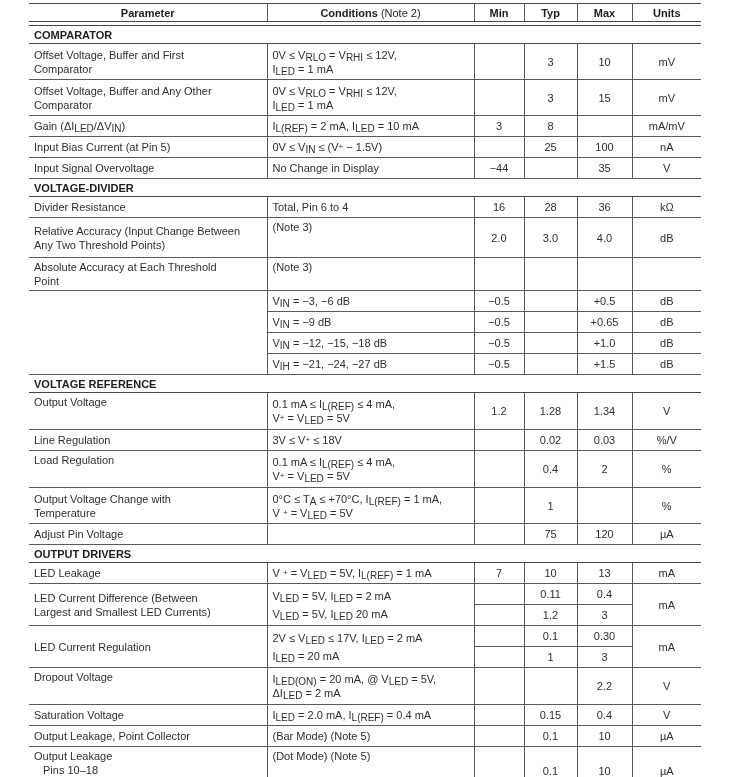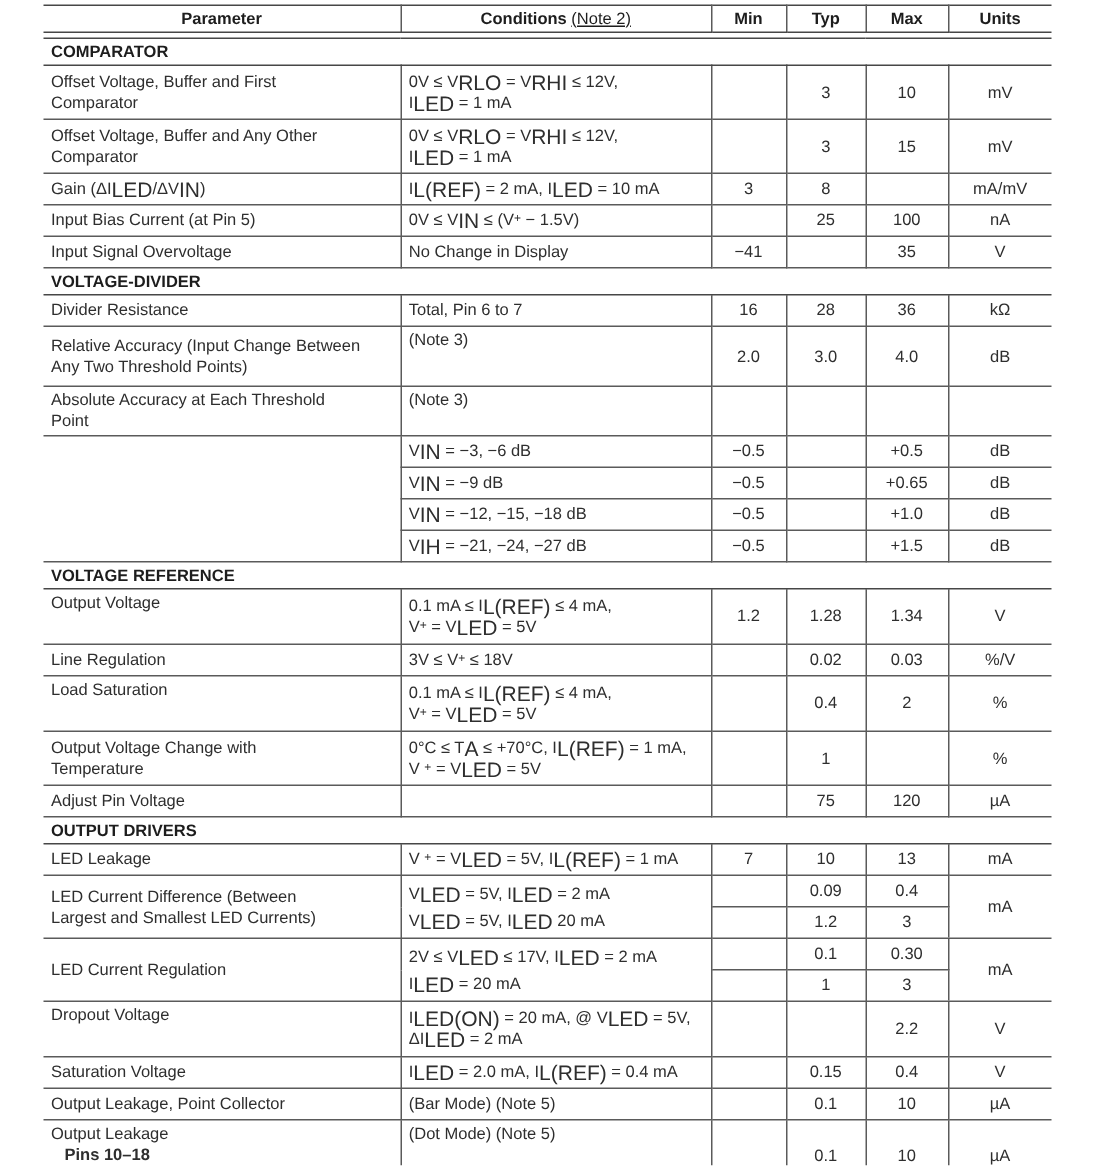--- a/index.html
+++ b/index.html
@@ -26,21 +26,21 @@
   }
   
   tr.hdr td{
     border-top:1px solid #474747;
     border-bottom:1px solid #474747;
     font-weight:bold;
     text-align:center;
     height:15px;
     color:#1d1d1d;
   }
-  tr.hdr td .note{font-weight:normal;text-decoration:underline;}
+  tr.hdr td .note{font-weight:normal;}
   
   tr.gap td{height:3px;padding:0;border-bottom:1px solid #474747;}
   
   tr.sect td{
     border-bottom:1px solid #474747;
     font-weight:bold;
     height:15px;
     color:#1d1d1d;
     padding-left:5px;
   }
@@ -50,22 +50,22 @@
   td.val{text-align:center;}
   .h1 td{height:18px;}
   .h2 td{height:33px;}
   .h2b td{height:36px;}
   .hs td{height:18px;}
   .hap td{height:29px;vertical-align:top;padding-top:2px;}
   .hd1 td{height:30px;}
   td.vb{vertical-align:bottom;padding-bottom:2px;}
   td.vt{vertical-align:top;padding-top:2px;}
   .condline{height:18px;line-height:18px;}
-  .indent{padding-left:9px;font-weight:bold;}
-  sub{font-size:14px;vertical-align:-2px;line-height:0;}
+  .indent{padding-left:9px;}
+  sub{font-size:10px;vertical-align:-2px;line-height:0;}
   sup{font-size:8px;vertical-align:2px;line-height:0;}
 </style>
 </head>
 <body>
 
 <div class="page">
 <table class="spec">
   <colgroup>
     <col style="width:238px">
         <col style="width:207px">
@@ -120,33 +120,33 @@
     <td class="vr">Input Bias Current (at Pin 5)</td>
     <td class="vr">0V ≤ V<sub>IN</sub> ≤ (V<sup>+</sup> − 1.5V)</td>
     <td class="vr val"></td>
     <td class="vr val">25</td>
     <td class="vr val">100</td>
     <td class="val">nA</td>
   </tr>
   <tr class="data h1">
     <td class="vr">Input Signal Overvoltage</td>
     <td class="vr">No Change in Display</td>
-    <td class="vr val">−41</td>
+    <td class="vr val">−44</td>
     <td class="vr val"></td>
     <td class="vr val">35</td>
     <td class="val">V</td>
   </tr>
 
   <tr class="sect">
           <td colspan="6">VOLTAGE-DIVIDER</td>
         </tr>
 
   <tr class="data h1">
     <td class="vr">Divider Resistance</td>
-    <td class="vr">Total, Pin 6 to 7</td>
+    <td class="vr">Total, Pin 6 to 4</td>
     <td class="vr val">16</td>
     <td class="vr val">28</td>
     <td class="vr val">36</td>
     <td class="val">kΩ</td>
   </tr>
   <tr class="data h2b">
     <td class="vr">Relative Accuracy (Input Change Between<br>Any Two Threshold Points)</td>
     <td class="vr vt">(Note 3)</td>
     <td class="vr val">2.0</td>
     <td class="vr val">3.0</td>
@@ -205,21 +205,21 @@
   </tr>
   <tr class="data h1">
     <td class="vr">Line Regulation</td>
     <td class="vr">3V ≤ V<sup>+</sup> ≤ 18V</td>
     <td class="vr val"></td>
     <td class="vr val">0.02</td>
     <td class="vr val">0.03</td>
     <td class="val">%/V</td>
   </tr>
   <tr class="data h2">
-    <td class="vr vt">Load Saturation</td>
+    <td class="vr vt">Load Regulation</td>
     <td class="vr">0.1 mA ≤ I<sub>L(REF)</sub> ≤ 4 mA,<br>V<sup>+</sup> = V<sub>LED</sub> = 5V</td>
     <td class="vr val"></td>
     <td class="vr val">0.4</td>
     <td class="vr val">2</td>
     <td class="val">%</td>
   </tr>
   <tr class="data h2">
     <td class="vr">Output Voltage Change with<br>Temperature</td>
     <td class="vr">0°C ≤ T<sub>A</sub> ≤ +70°C, I<sub>L(REF)</sub> = 1 mA,<br>V <sup>+</sup> = V<sub>LED</sub> = 5V</td>
     <td class="vr val"></td>
@@ -248,21 +248,21 @@
     <td class="vr val">13</td>
     <td class="val">mA</td>
   </tr>
   <tr class="data hs">
     <td class="vr" rowspan="2">LED Current Difference (Between<br>Largest and Smallest LED Currents)</td>
     <td class="vr" rowspan="2">
       <div class="condline">V<sub>LED</sub> = 5V, I<sub>LED</sub> = 2 mA</div>
       <div class="condline">V<sub>LED</sub> = 5V, I<sub>LED</sub> 20 mA</div>
     </td>
     <td class="vr val"></td>
-    <td class="vr val">0.09</td>
+    <td class="vr val">0.11</td>
     <td class="vr val">0.4</td>
     <td class="val" rowspan="2">mA</td>
   </tr>
   <tr class="data hs">
     <td class="vr val"></td>
     <td class="vr val">1.2</td>
     <td class="vr val">3</td>
   </tr>
   <tr class="data hs">
     <td class="vr" rowspan="2">LED Current Regulation</td>

